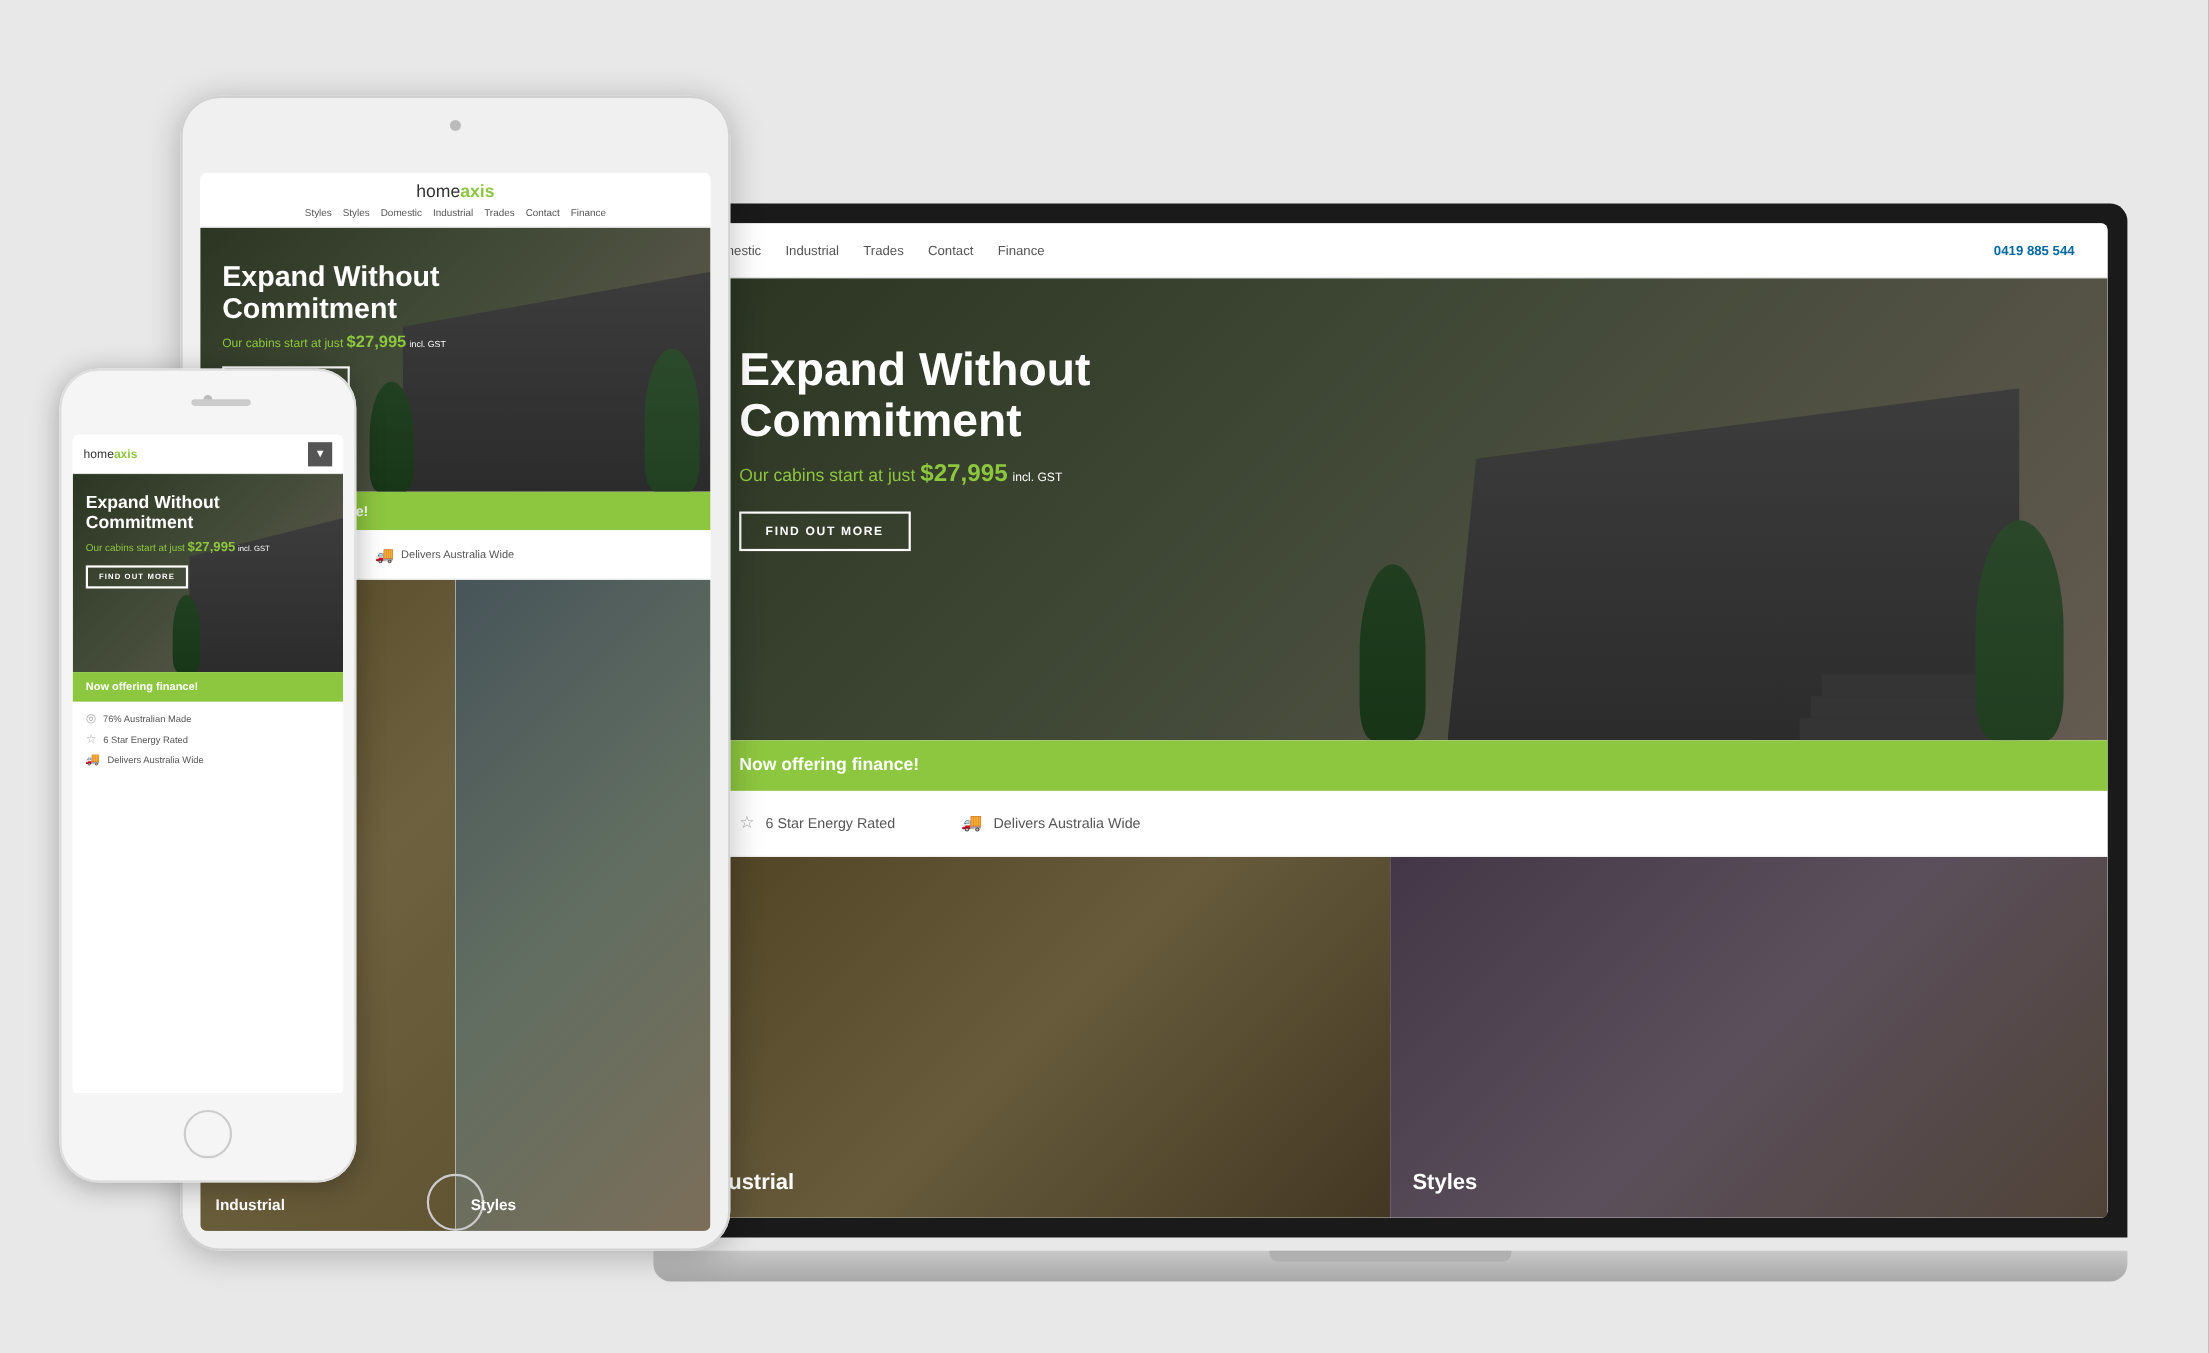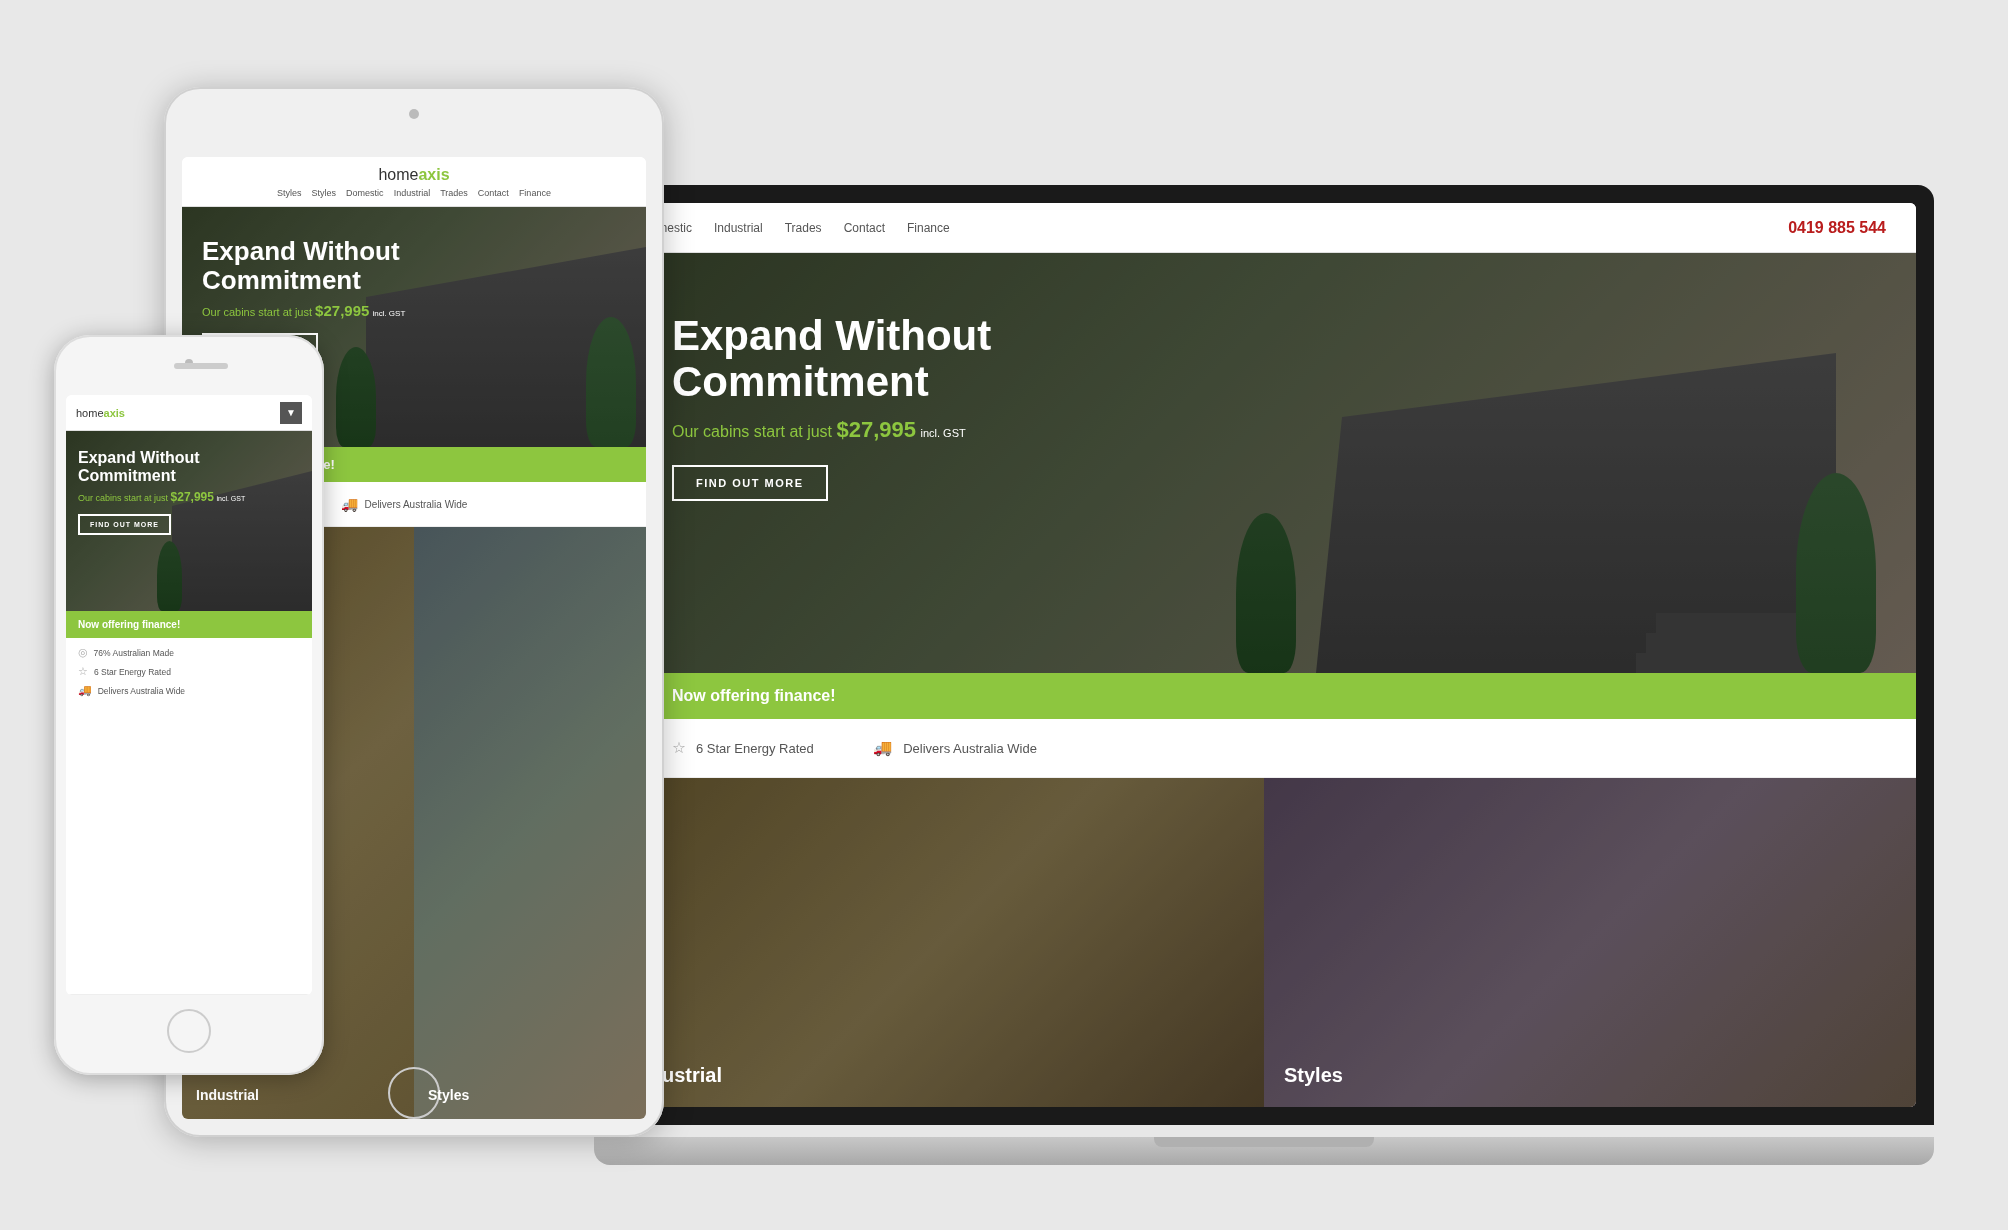--- a/index.html
+++ b/index.html
@@ -224,23 +224,23 @@
       gap: 22px;
     }
 
     .laptop-nav nav a {
       font-size: 12px;
       color: #555;
       text-decoration: none;
     }
 
     .laptop-nav .phone-num {
-      color: #b91c1c;
-      font-weight: 700;
-      font-size: 16px;
+      color: #0369a1;
+      font-weight: 700;
+      font-size: 12px;
       margin-left: auto;
     }
 
     .laptop-hero {
       height: 420px;
       position: relative;
       overflow: hidden;
       flex-shrink: 0;
     }
 

